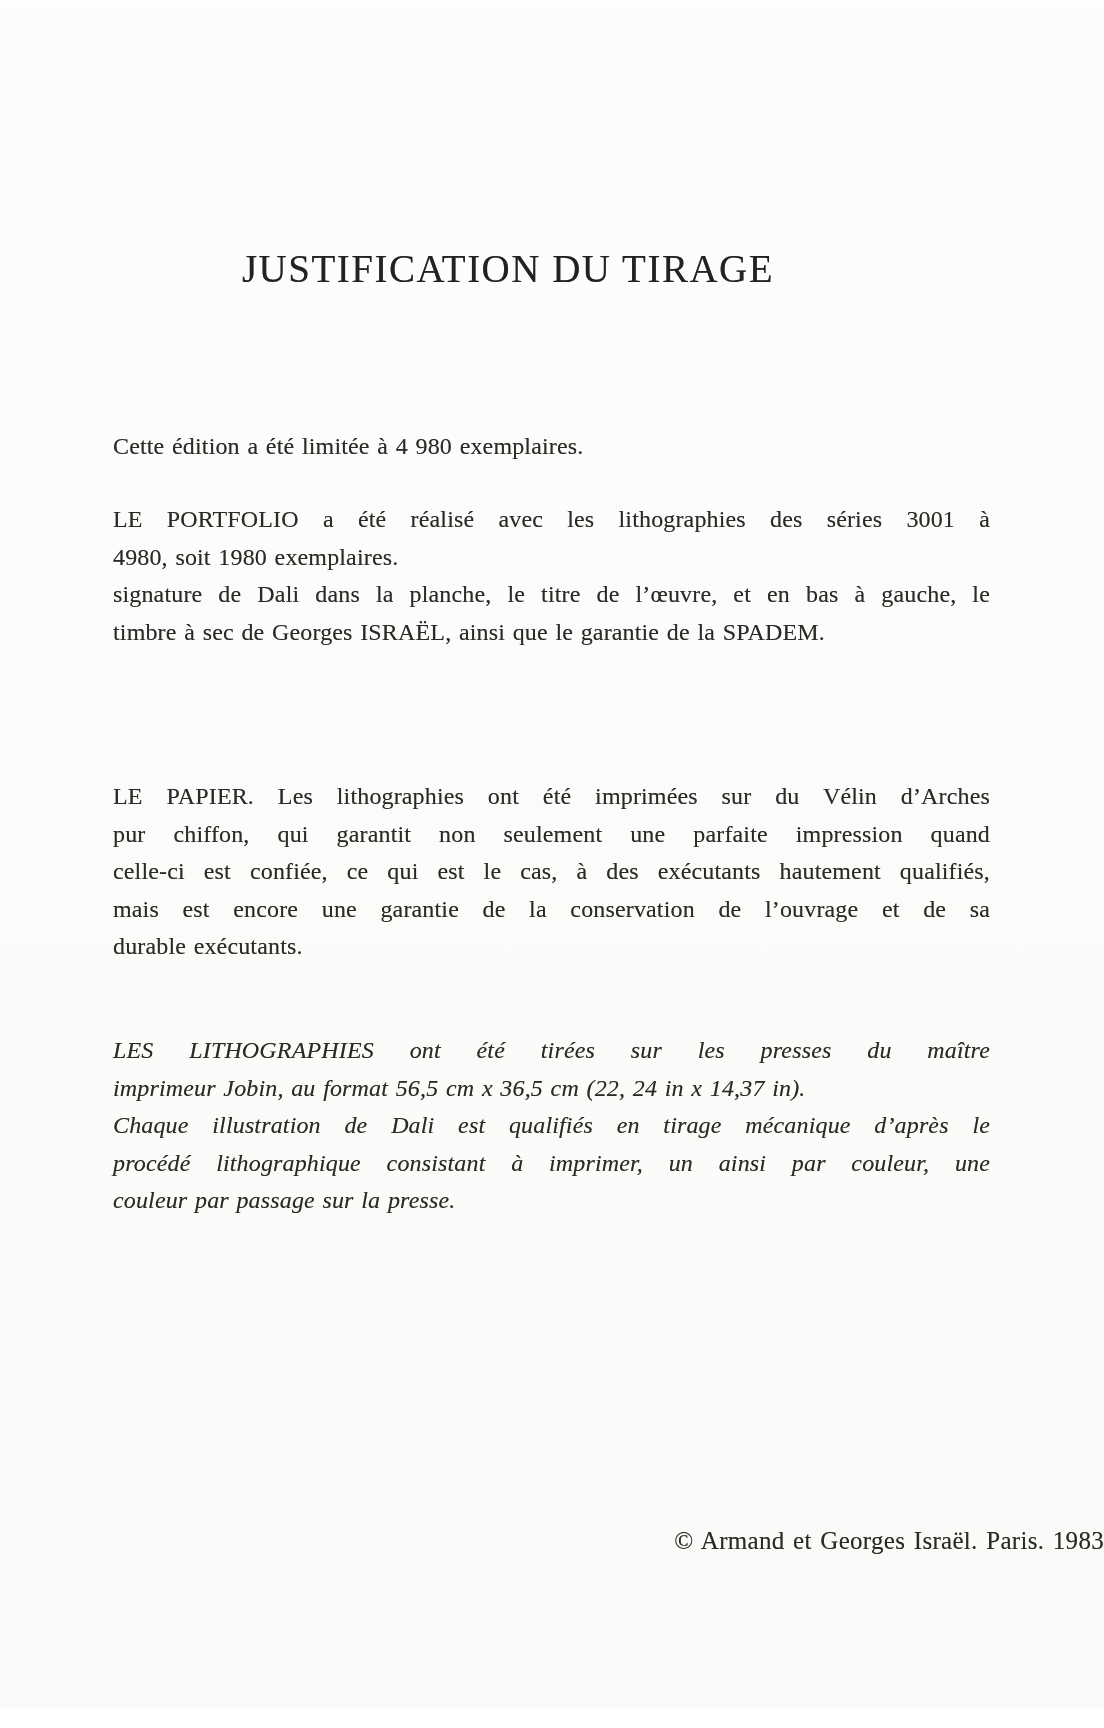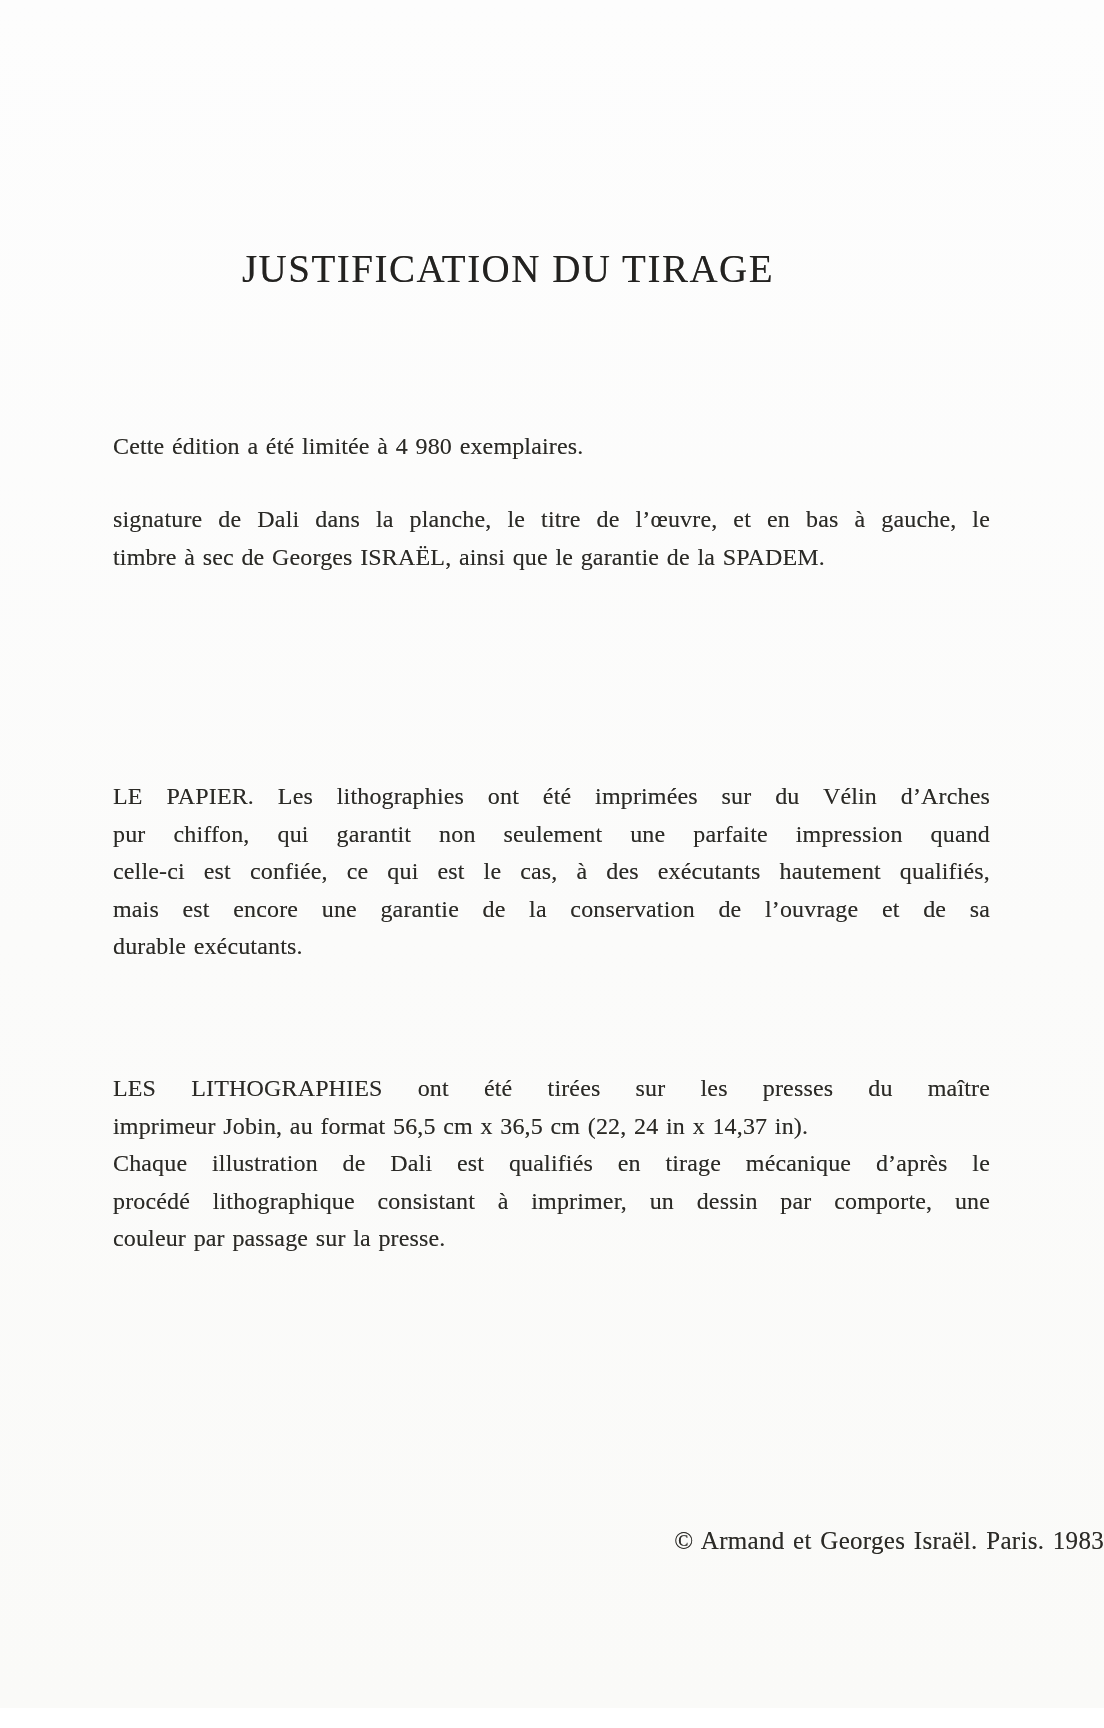--- a/index.html
+++ b/index.html
@@ -36,21 +36,21 @@
     width: 877px;
     font-size: 24px;
     line-height: 37.5px;
     letter-spacing: 0.15px;
     word-spacing: 1.5px;
     text-shadow: 0 0 0.5px rgba(45,44,40,0.45);
   }
   .p1 { top: 428px; }
   .p2 { top: 501px; }
   .p3 { top: 742px; margin-top: 36px; }
-  .p4 { top: 1070px; }
+  .p4 { top: 1032px; font-style: italic; }
   .line {
     text-align: justify;
     text-align-last: justify;
     white-space: normal;
   }
   .line.end {
     text-align: left;
     text-align-last: left;
   }
   .footer {
@@ -70,35 +70,37 @@
 
 <div class="page">
 
   <h1 class="title">JUSTIFICATION DU TIRAGE</h1>
 
   <div class="para p1">
     <div class="line end">Cette édition a été limitée à 4 980 exemplaires.</div>
   </div>
 
   <div class="para p2">
+    <div class="line">LE PORTFOLIO a été réalisé avec les lithographies des séries 3001 à</div>
+    <div class="line end">4980, soit 1980 exemplaires.</div>
     <div class="line">signature de Dali dans la planche, le titre de l’œuvre, et en bas à gauche, le</div>
     <div class="line end">timbre à sec de Georges ISRAËL, ainsi que le garantie de la SPADEM.</div>
   </div>
 
   <div class="para p3">
     <div class="line">LE PAPIER. Les lithographies ont été imprimées sur du Vélin d’Arches</div>
     <div class="line">pur chiffon, qui garantit non seulement une parfaite impression quand</div>
     <div class="line">celle-ci est confiée, ce qui est le cas, à des exécutants hautement qualifiés,</div>
     <div class="line">mais est encore une garantie de la conservation de l’ouvrage et de sa</div>
     <div class="line end">durable exécutants.</div>
   </div>
 
   <div class="para p4">
     <div class="line">LES LITHOGRAPHIES ont été tirées sur les presses du maître</div>
     <div class="line end">imprimeur Jobin, au format 56,5 cm x 36,5 cm (22, 24 in x 14,37 in).</div>
     <div class="line">Chaque illustration de Dali est qualifiés en tirage mécanique d’après le</div>
-    <div class="line">procédé lithographique consistant à imprimer, un dessin par comporte, une</div>
+    <div class="line">procédé lithographique consistant à imprimer, un ainsi par couleur, une</div>
     <div class="line end">couleur par passage sur la presse.</div>
   </div>
 
   <div class="footer">© Armand et Georges Israël. Paris. 1983</div>
 
 </div>
 
 </body></html>

